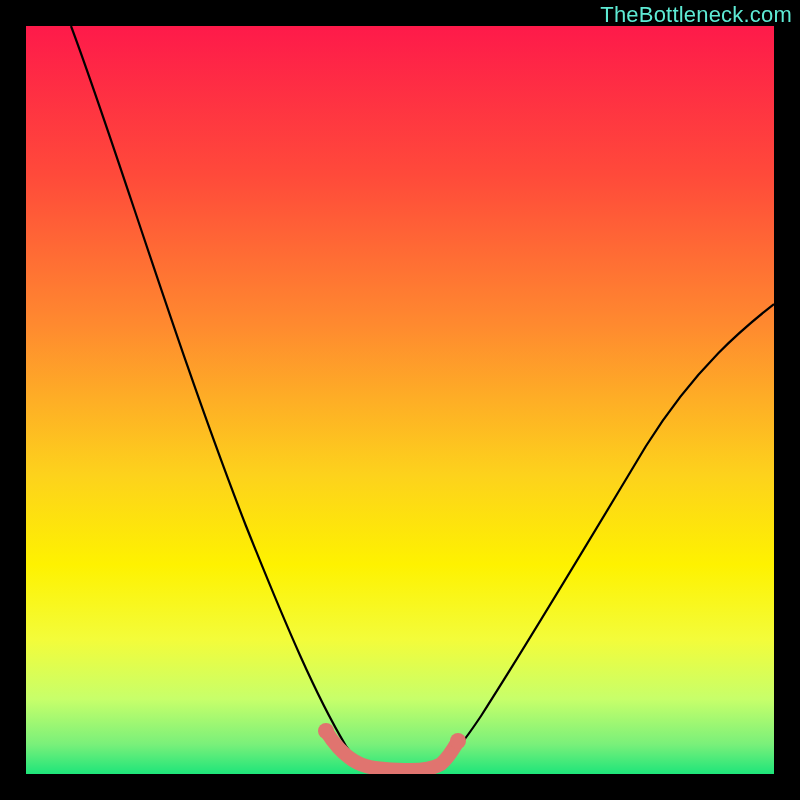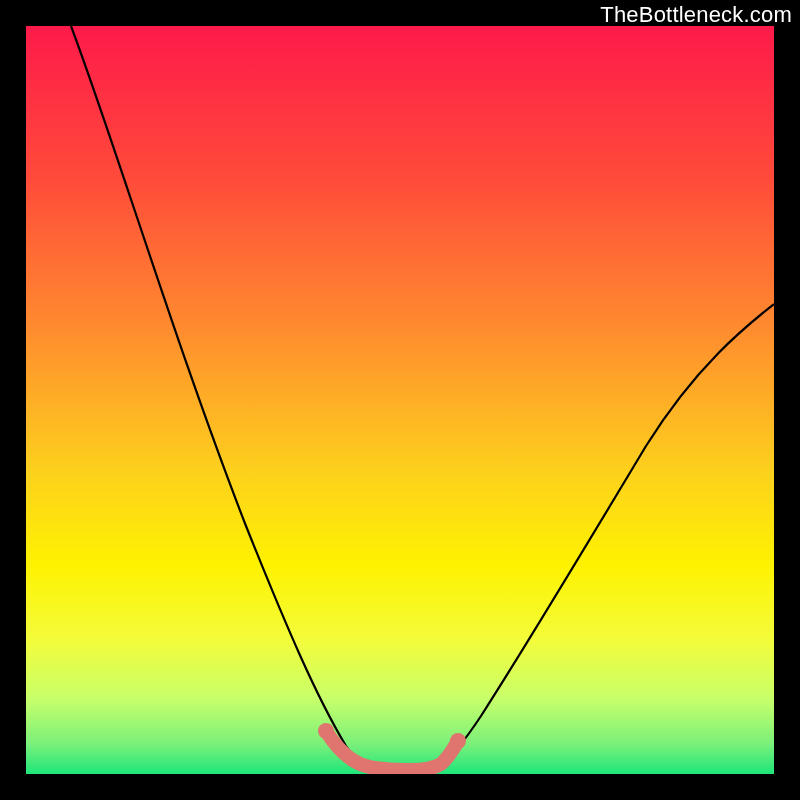--- a/index.html
+++ b/index.html
@@ -16,21 +16,21 @@
     left: 26px;
     top: 26px;
     width: 748px;
     height: 748px;
     box-sizing: border-box;
   }
   .watermark {
     position: absolute;
     top: 2px;
     right: 8px;
-    color: #ffffff;
+    color: #5eead4;
     font-size: 22px;
     font-weight: 500;
     letter-spacing: 0.2px;
     z-index: 5;
   }
   svg {
     display: block;
   }
 </style>
 </head>

